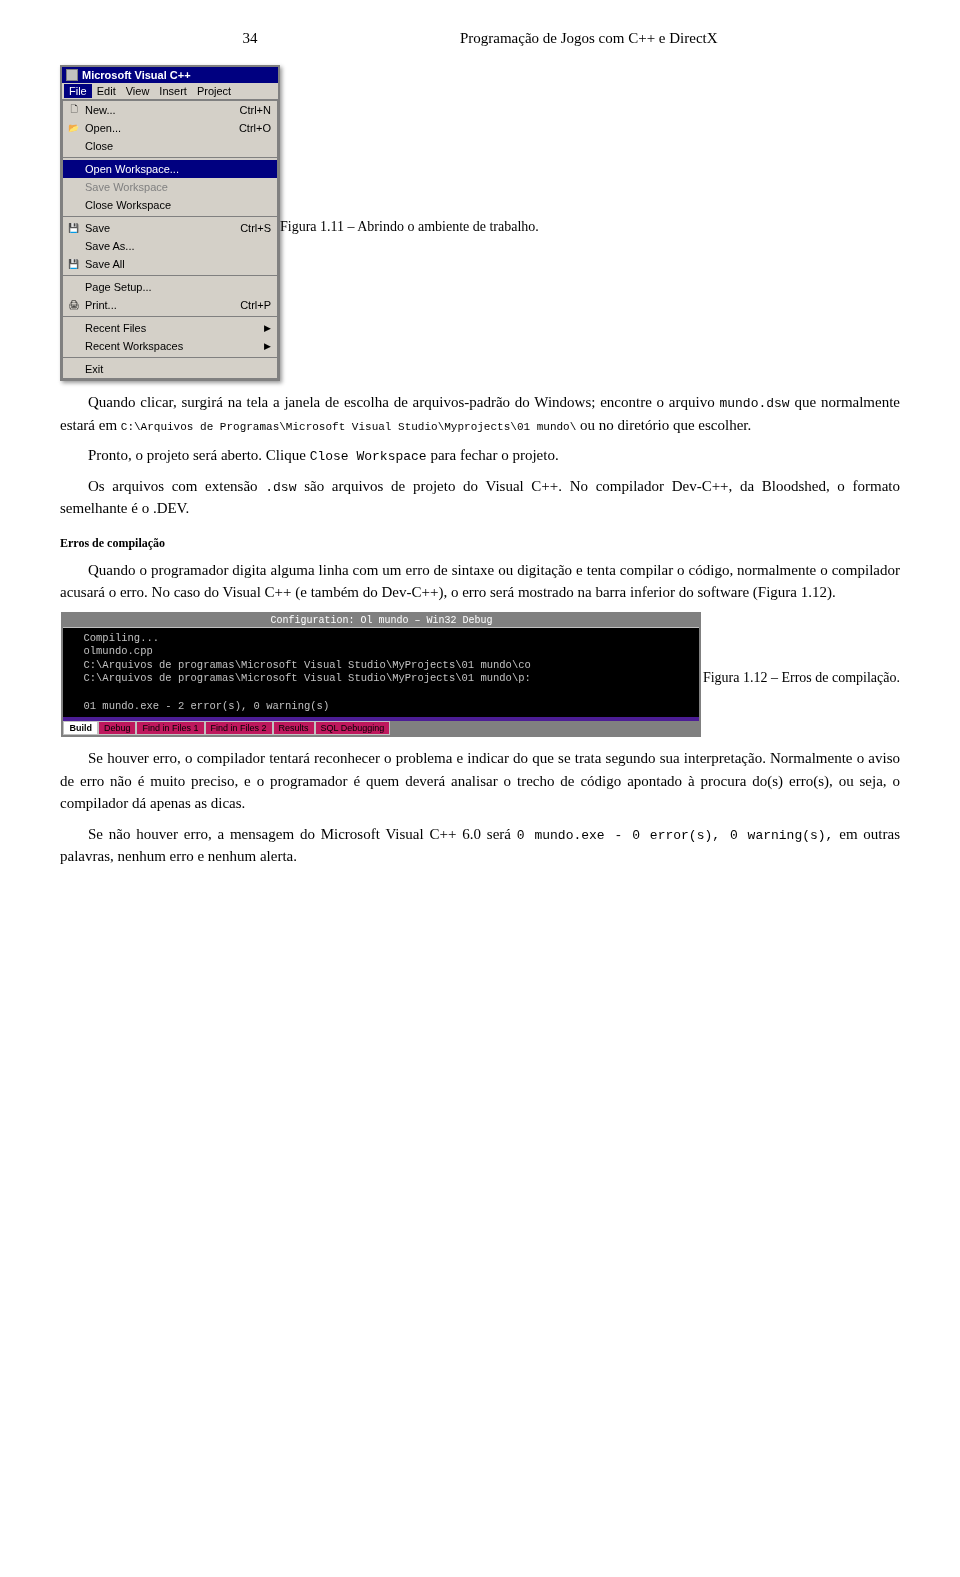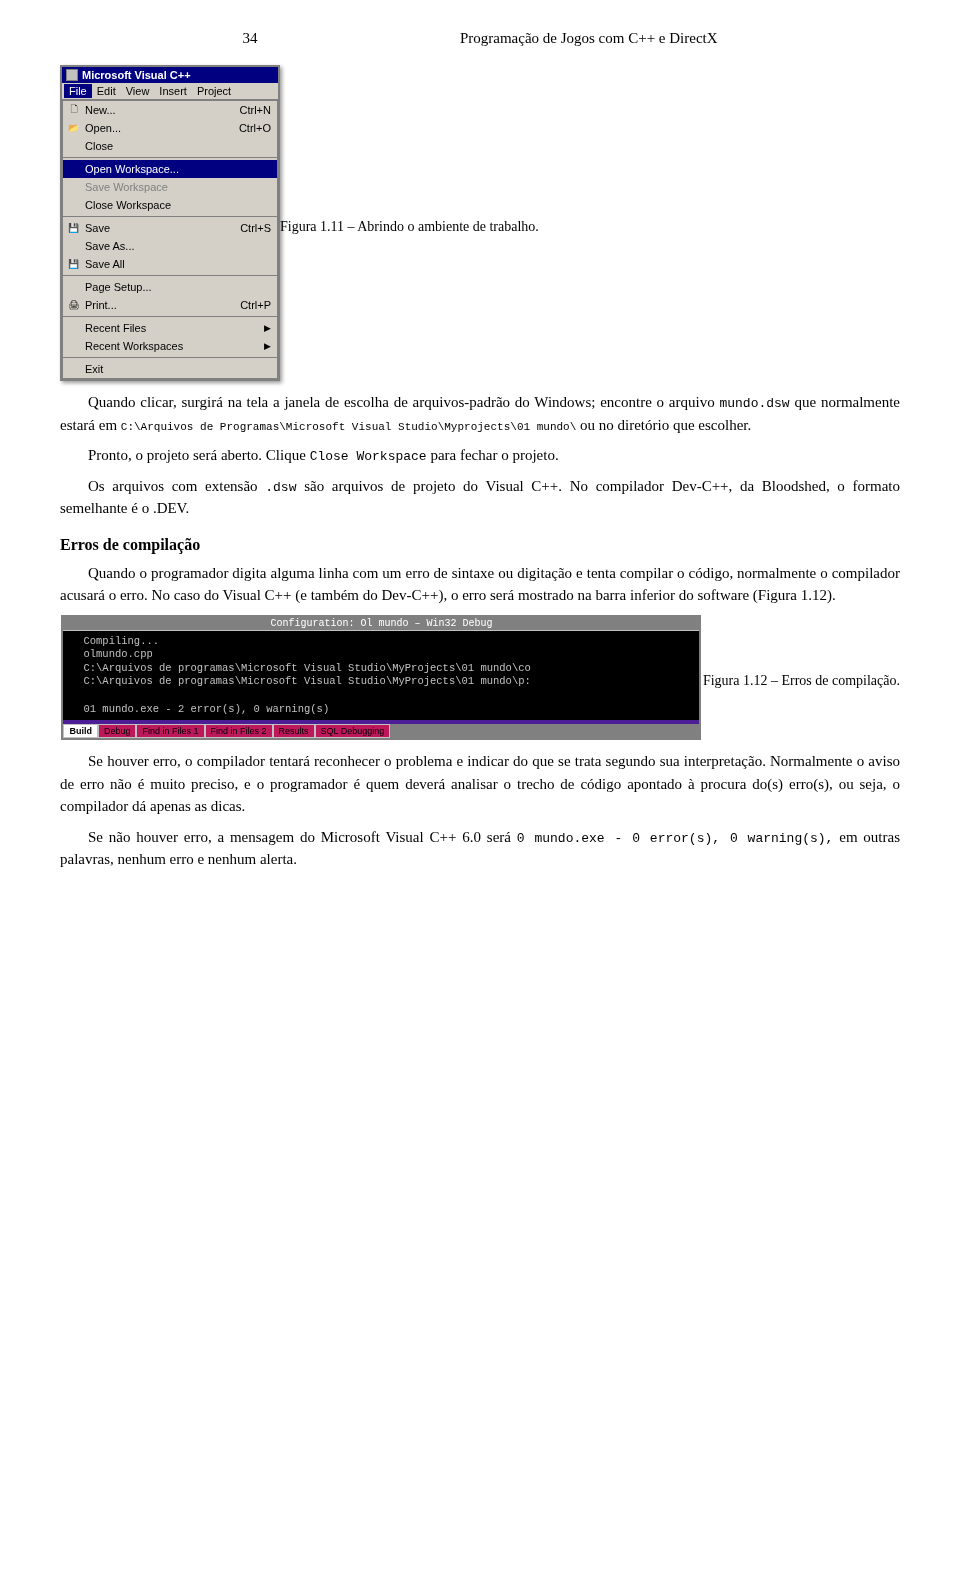--- a/index.html
+++ b/index.html
@@ -150,21 +150,21 @@
     .body-text .smallcap {
       font-family: 'Courier New', monospace;
       font-size: 11px;
     }
 
     .indent {
       text-indent: 28px;
     }
 
     .section-title {
-      font-size: 16px;
+      font-size: 12px;
       font-weight: bold;
       margin: 16px 0 8px 0;
     }
 
     
     .compile-window {
       width: 640px;
       border: 2px solid #808080;
       background: #000;
       font-family: 'Courier New', monospace;

